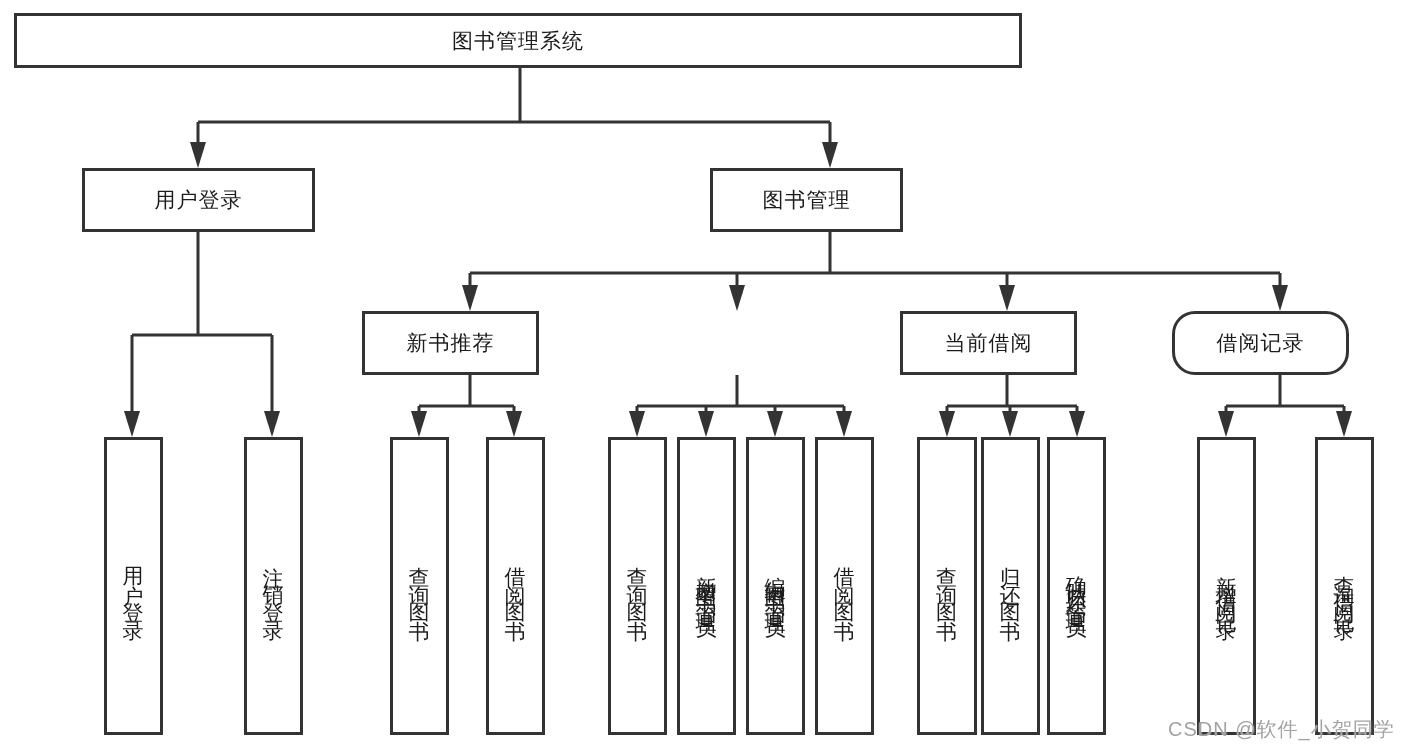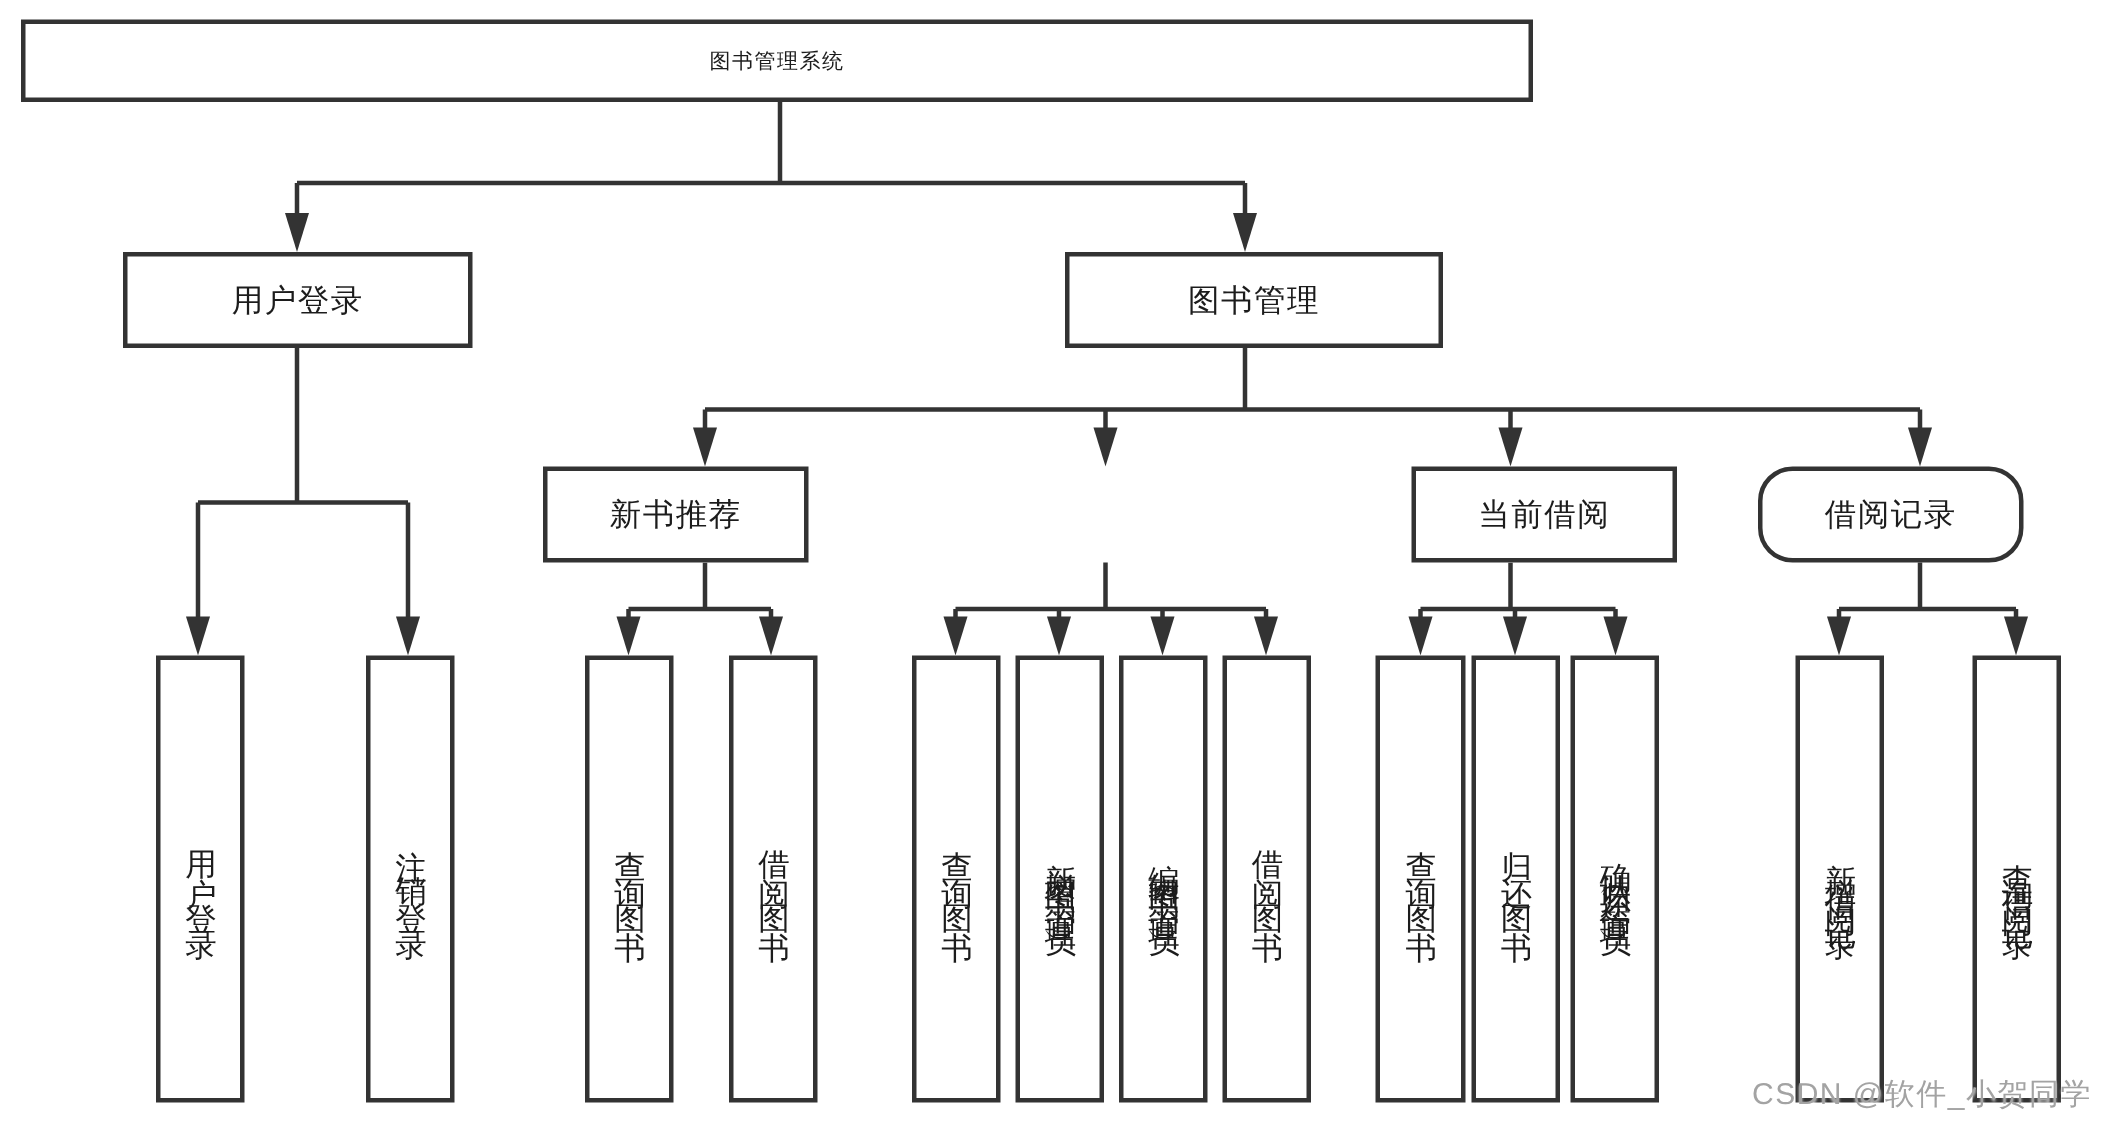--- a/index.html
+++ b/index.html
@@ -12,21 +12,21 @@
   }
   .wires { position:absolute; left:0; top:0; z-index:1; }
   .box {
     position:absolute;
     background:#ffffff;
     border:3px solid #333333;
     display:flex; align-items:center; justify-content:center;
     color:#1c1c1c;
     z-index:2;
   }
-  .root { left:14px; top:13px; width:1008px; height:55px; font-size:14px; }
+  .root { left:14px; top:13px; width:1008px; height:55px; font-size:21px; }
   .l2   { top:168px; height:64px; font-size:21px; }
   .l3   { top:311px; height:64px; width:177px; font-size:21px; }
   .leaf { top:437px; width:59px; height:298px; }
   .hlabel { white-space:nowrap; letter-spacing:1px; }
   .vlabel {
     writing-mode:vertical-rl;
     text-orientation:mixed;
     font-size:21px;
     line-height:1.0;
     color:#1c1c1c;
@@ -83,28 +83,28 @@
     </g>
   </svg>
 
   <div class="box root">
     <span class="hlabel">图书管理系统</span>
   </div>
 
   <div class="box l2" style="left:82px; width:233px;">
     <span class="hlabel">用户登录</span>
   </div>
-  <div class="box l2" style="left:710px; width:252px;">
+  <div class="box l2" style="left:710px; width:193px;">
     <span class="hlabel">图书管理</span>
   </div>
 
   <div class="box l3" style="left:362px;">
     <span class="hlabel">新书推荐</span>
   </div>
-  <div class="box l3" style="left:941px;">
+  <div class="box l3" style="left:900px;">
     <span class="hlabel">当前借阅</span>
   </div>
   <div class="box l3" style="left:1172px;border-radius:23px;">
     <span class="hlabel">借阅记录</span>
   </div>
 
   <div class="box leaf" style="left:104px;">
     <span class="vlabel" style="letter-spacing: 18px;">用户登录</span>
   </div>
   <div class="box leaf" style="left:244px;">

